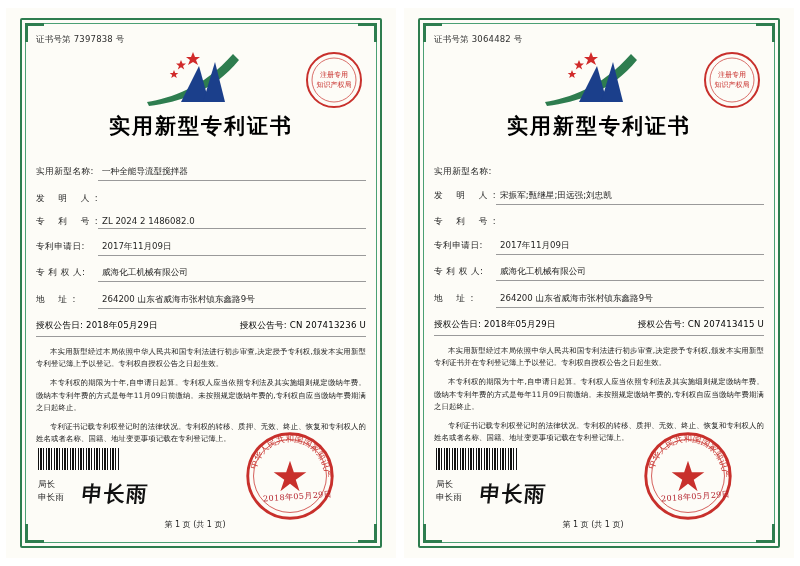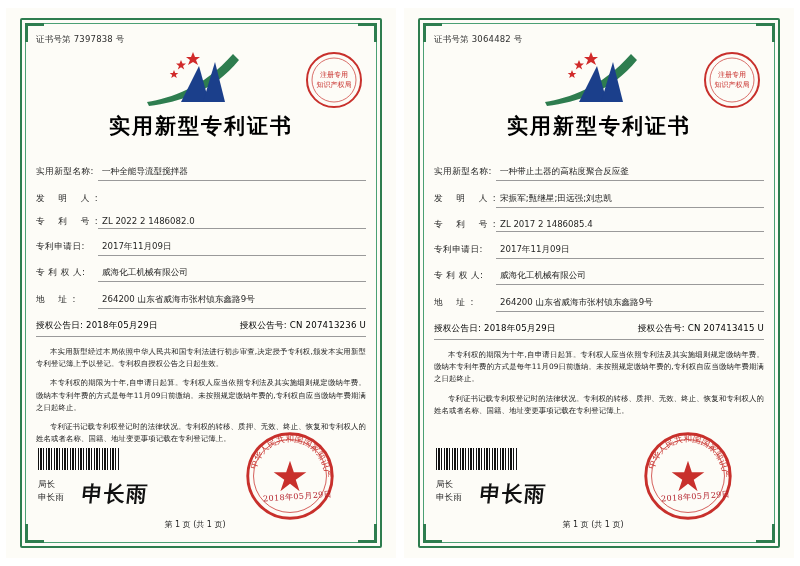--- a/index.html
+++ b/index.html
@@ -242,21 +242,21 @@
       <div class="fields">
         <div class="field-row">
           <span class="field-label">实用新型名称:</span>
           <span class="field-value">一种全能导流型搅拌器</span>
         </div>
         <div class="field-row">
           <span class="field-label spread">发 明 人:</span>
         </div>
         <div class="field-row">
           <span class="field-label spread">专 利 号:</span>
-          <span class="field-value">ZL 2022 2 1486082.0</span>
+          <span class="field-value">ZL 2024 2 1486082.0</span>
         </div>
         <div class="field-row">
           <span class="field-label">专利申请日:</span>
           <span class="field-value">2017年11月09日</span>
         </div>
         <div class="field-row">
           <span class="field-label">专 利 权 人:</span>
           <span class="field-value">威海化工机械有限公司</span>
         </div>
         <div class="field-row">
@@ -325,29 +325,27 @@
           <text x="30" y="27" text-anchor="middle" font-size="7" fill="#c8302c" font-family="DejaVu Serif, serif">注册专用</text>
           <text x="30" y="37" text-anchor="middle" font-size="7" fill="#c8302c" font-family="DejaVu Serif, serif">知识产权局</text>
         </svg>
       </div>
 
       <div class="main-title">实用新型专利证书</div>
 
       <div class="fields">
         <div class="field-row">
           <span class="field-label">实用新型名称:</span>
-          <span class="field-value">一种带止土器的高粘度聚合反应釜</span>
         </div>
         <div class="field-row">
           <span class="field-label spread">发 明 人:</span>
           <span class="field-value">宋振军;甄继星;田远强;刘忠凯</span>
         </div>
         <div class="field-row">
           <span class="field-label spread">专 利 号:</span>
-          <span class="field-value">ZL 2017 2 1486085.4</span>
         </div>
         <div class="field-row">
           <span class="field-label">专利申请日:</span>
           <span class="field-value">2017年11月09日</span>
         </div>
         <div class="field-row">
           <span class="field-label">专 利 权 人:</span>
           <span class="field-value">威海化工机械有限公司</span>
         </div>
         <div class="field-row">
@@ -355,20 +353,21 @@
           <span class="field-value">264200 山东省威海市张村镇东鑫路9号</span>
         </div>
       </div>
 
       <div class="pub-row">
         <span class="pub-left">授权公告日: 2018年05月29日</span>
         <span class="pub-right">授权公告号: CN 207413415 U</span>
       </div>
       <div class="divider"></div>
 
+      <div class="para">本实用新型经过本局依照中华人民共和国专利法进行初步审查,决定授予专利权,颁发本实用新型专利证书并在专利登记簿上予以登记。专利权自授权公告之日起生效。</div>
       <div class="para">本专利权的期限为十年,自申请日起算。专利权人应当依照专利法及其实施细则规定缴纳年费。缴纳本专利年费的方式是每年11月09日前缴纳。未按照规定缴纳年费的,专利权自应当缴纳年费期满之日起终止。</div>
       <div class="para">专利证书记载专利权登记时的法律状况。专利权的转移、质押、无效、终止、恢复和专利权人的姓名或者名称、国籍、地址变更事项记载在专利登记簿上。</div>
 
       <div class="barcode"></div>
 
       <div class="footer">
         <div>局长</div>
         <div>申长雨</div>
       </div>
       <div class="signature">申长雨</div>

